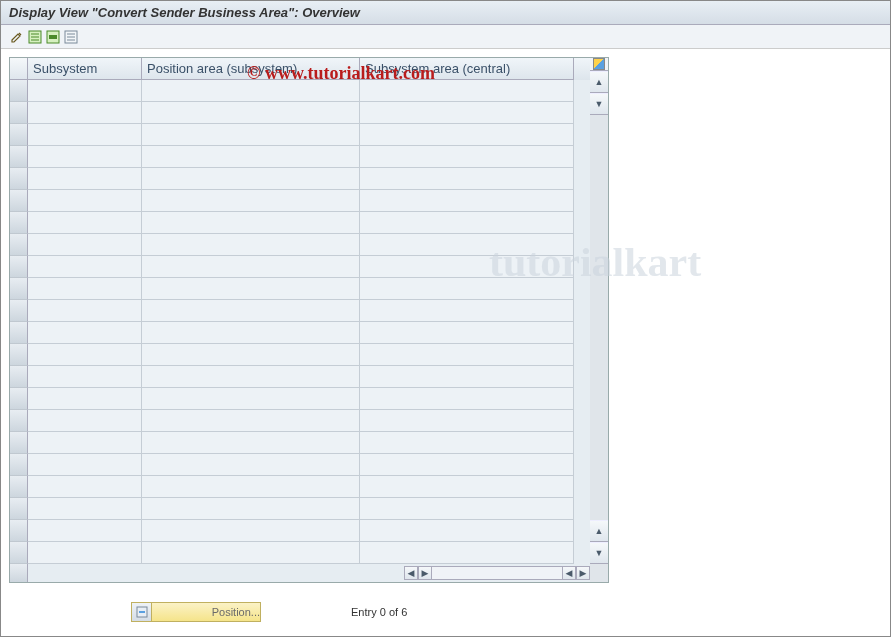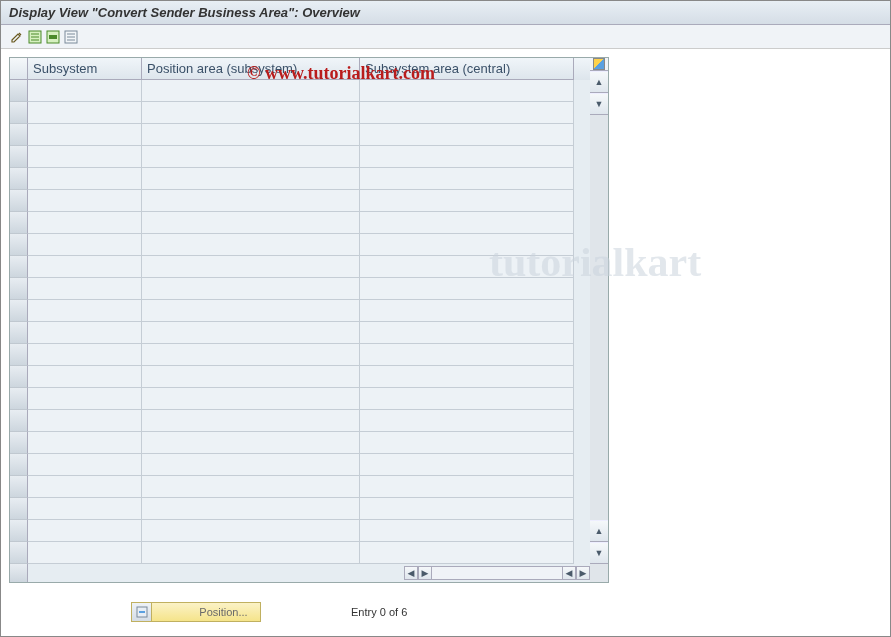--- a/index.html
+++ b/index.html
@@ -237,21 +237,21 @@
       width: 20px;
       height: 100%;
       background: linear-gradient(to bottom, #eef2f6, #d5dde6);
       border-right: 1px solid #c0b060;
       display: flex;
       align-items: center;
       justify-content: center;
     }
     .position-btn .lbl {
       flex: 1;
-      text-align: center;
+      text-align: right;
       margin-left: 35px;
     }
     .entry-text {
       font-size: 11px;
       color: #333;
     }
     svg { display: block; }
   </style>
 </head>
 <body>

